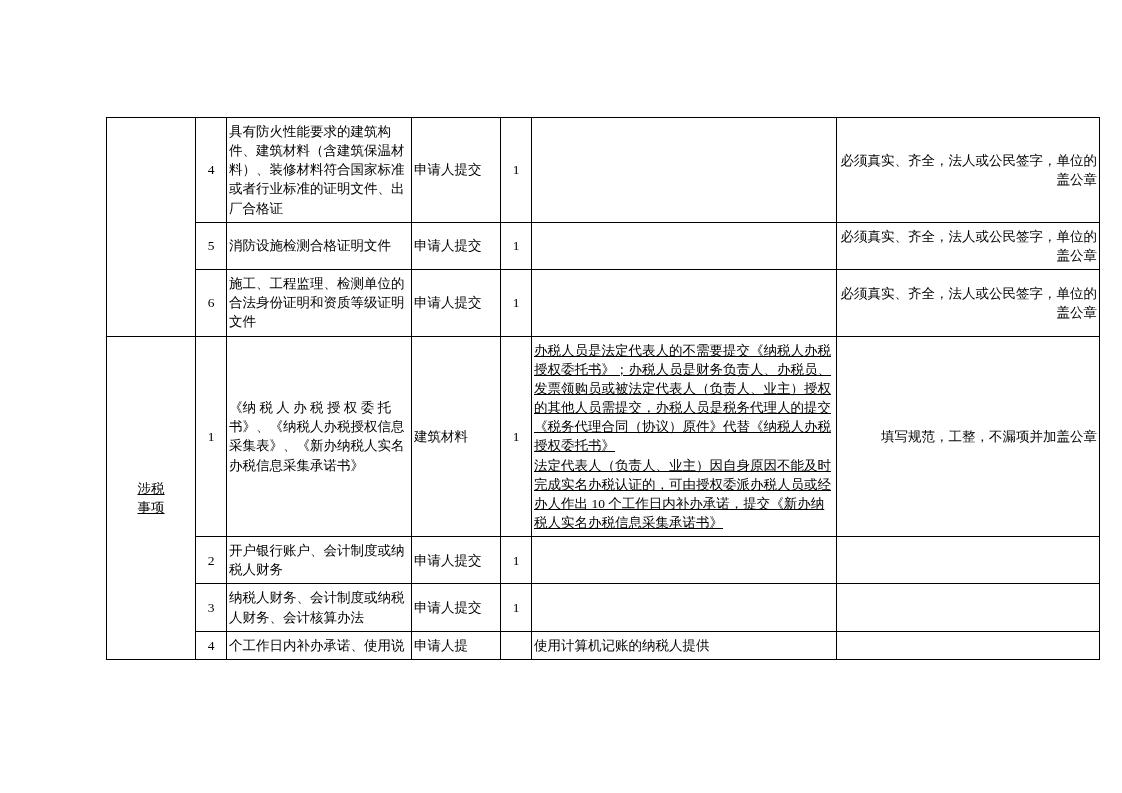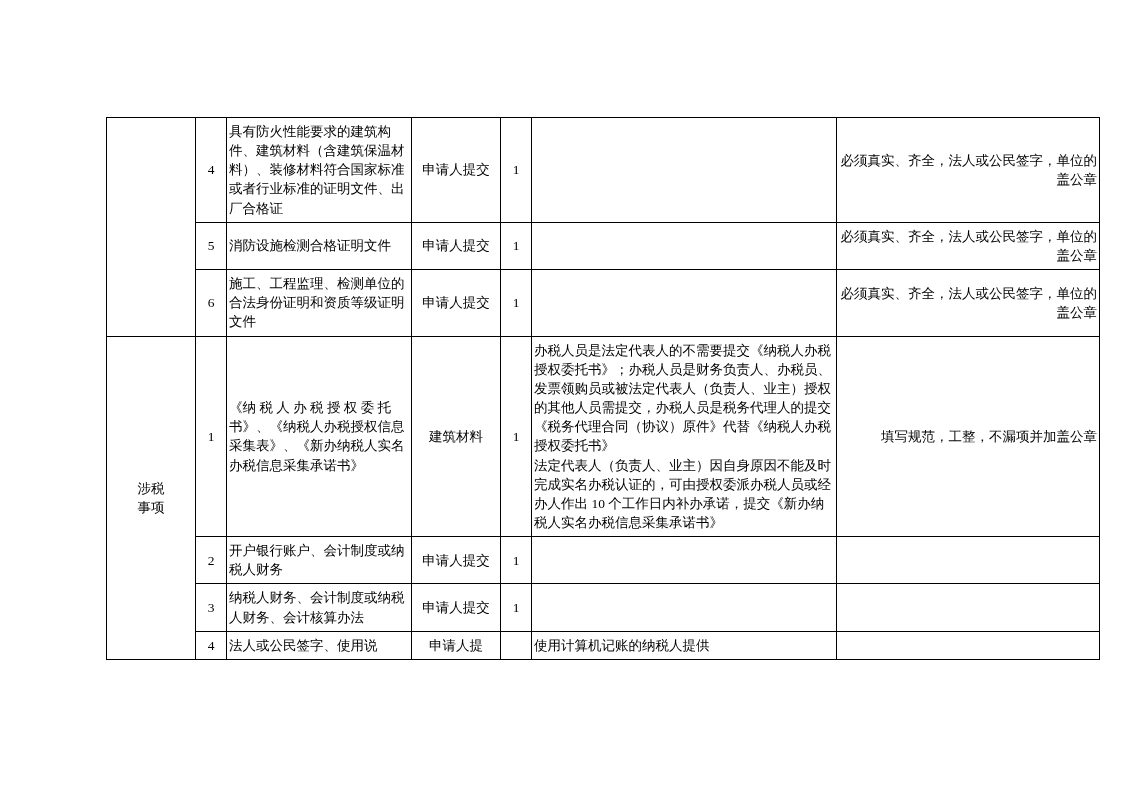--- a/index.html
+++ b/index.html
@@ -48,21 +48,21 @@
     width: 26px;
     text-align: center;
     padding: 4px 2px;
   }
   td.c-name {
     width: 180px;
     text-align: left;
   }
   td.c-source {
     width: 84px;
-    text-align: center;
+    text-align: left;
   }
   td.c-count {
     width: 26px;
     text-align: center;
     padding: 4px 2px;
   }
   td.c-desc {
     width: 300px;
     text-align: left;
   }
@@ -84,20 +84,21 @@
     position: absolute;
     top: 699px;
     left: 0;
     width: 1122px;
     text-align: center;
     font-size: 13px;
     font-family: "Liberation Serif", "DejaVu Serif", serif;
   }
   .nowrap-pre {
     white-space: pre-line;
+    text-decoration: underline;
   }
 </style>
 </head>
 <body>
 
 <div class="page">
 
   <table class="doc-table">
     <tbody>
       <tr>
@@ -153,21 +154,21 @@
         <td class="c-num">3</td>
         <td class="c-name cell-top">纳税人财务、会计制度或纳税人财务、会计核算办法</td>
         <td class="c-source cell-top">申请人提交</td>
         <td class="c-count">1</td>
         <td class="c-desc cell-top"></td>
         <td class="c-remark cell-top"></td>
       </tr>
 
       <tr>
         <td class="c-num">4</td>
-        <td class="c-name cell-top">法人或公民签字、使用说</td>
+        <td class="c-name cell-top">个工作日内补办承诺、使用说</td>
         <td class="c-source cell-top">申请人提</td>
         <td class="c-count"></td>
         <td class="c-desc cell-top">使用计算机记账的纳税人提供</td>
         <td class="c-remark cell-top"></td>
       </tr>
     </tbody>
   </table>
 
 
 </div>

